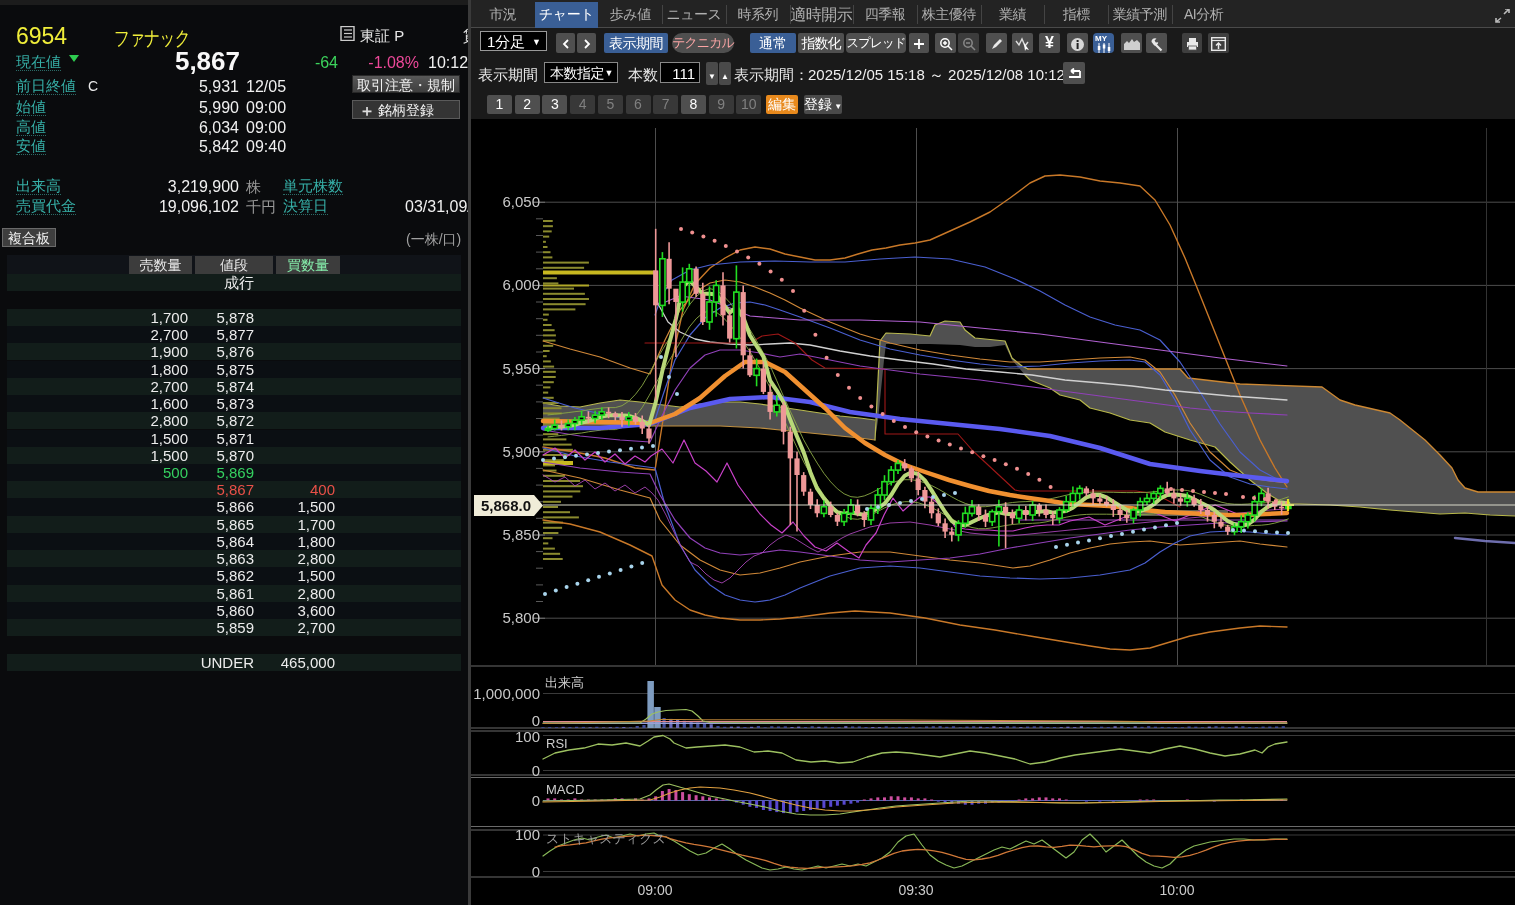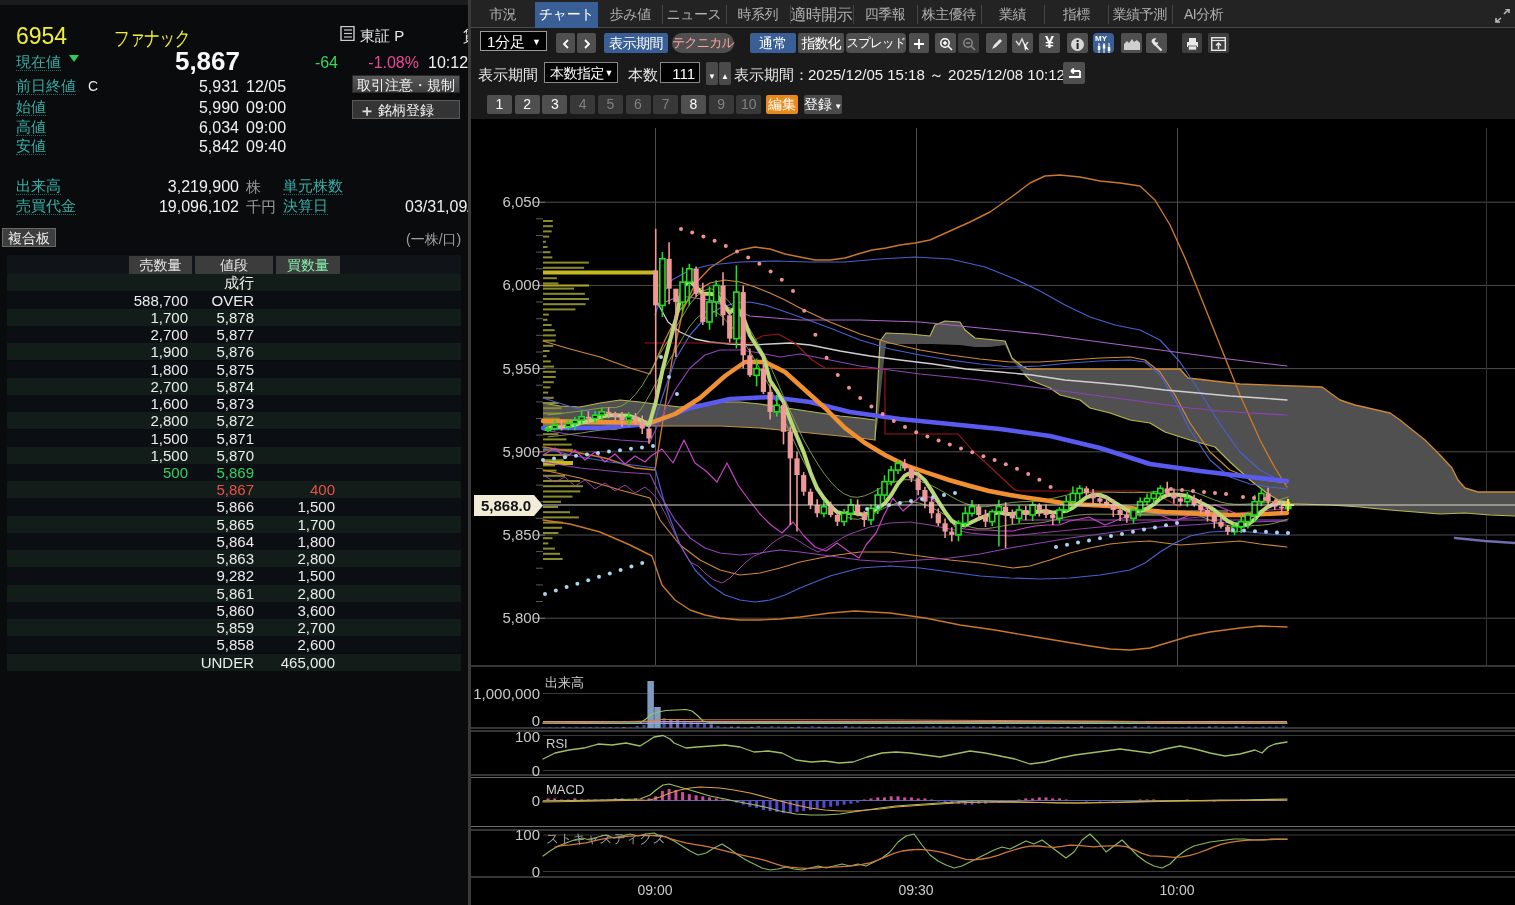--- a/index.html
+++ b/index.html
@@ -50,25 +50,20 @@
     <div style="position:absolute;left:406px;top:231px;font-size:14px;color:#a0a0a0">(一株/口)</div>
     <div style="position:absolute;left:7px;top:255px;width:454px;height:19px;background:#101318"></div>
     <div style="position:absolute;left:129px;top:256px;width:63px;height:18px;background:#3c3c3c;color:#e8e8e8;font-size:14px;text-align:center;line-height:18px">売数量</div>
     <div style="position:absolute;left:195px;top:256px;width:78px;height:18px;background:#3c3c3c;color:#e8e8e8;font-size:14px;text-align:center;line-height:18px">値段</div>
     <div style="position:absolute;left:276px;top:256px;width:64px;height:18px;background:#3c3c3c;color:#86efac;font-size:14px;text-align:center;line-height:18px">買数量</div>
     <div style="position:absolute;left:7px;top:274.3px;width:454px;height:17.2px;background:#121d1a;color:#ececec;font-size:15px;line-height:17.2px">
       <span style="position:absolute;right:273px;top:0;width:120px;text-align:right"></span>
       <span style="position:absolute;right:207px;top:0;width:90px;text-align:right">成行</span>
       <span style="position:absolute;right:126px;top:0;width:90px;text-align:right"></span>
     </div>
-    <div style="position:absolute;left:7px;top:291.5px;width:454px;height:17.2px;background:#0b0f13;color:#ececec;font-size:15px;line-height:17.2px">
-      <span style="position:absolute;right:273px;top:0;width:120px;text-align:right">588,700</span>
-      <span style="position:absolute;right:207px;top:0;width:90px;text-align:right">OVER</span>
-      <span style="position:absolute;right:126px;top:0;width:90px;text-align:right"></span>
-    </div>
     <div style="position:absolute;left:7px;top:308.8px;width:454px;height:17.2px;background:#121d1a;color:#ececec;font-size:15px;line-height:17.2px">
       <span style="position:absolute;right:273px;top:0;width:120px;text-align:right">1,700</span>
       <span style="position:absolute;right:207px;top:0;width:90px;text-align:right">5,878</span>
       <span style="position:absolute;right:126px;top:0;width:90px;text-align:right"></span>
     </div>
     <div style="position:absolute;left:7px;top:326.0px;width:454px;height:17.2px;background:#0b0f13;color:#ececec;font-size:15px;line-height:17.2px">
       <span style="position:absolute;right:273px;top:0;width:120px;text-align:right">2,700</span>
       <span style="position:absolute;right:207px;top:0;width:90px;text-align:right">5,877</span>
       <span style="position:absolute;right:126px;top:0;width:90px;text-align:right"></span>
     </div>
@@ -132,42 +127,37 @@
       <span style="position:absolute;right:207px;top:0;width:90px;text-align:right">5,864</span>
       <span style="position:absolute;right:126px;top:0;width:90px;text-align:right">1,800</span>
     </div>
     <div style="position:absolute;left:7px;top:550.1px;width:454px;height:17.2px;background:#121d1a;color:#ececec;font-size:15px;line-height:17.2px">
       <span style="position:absolute;right:273px;top:0;width:120px;text-align:right"></span>
       <span style="position:absolute;right:207px;top:0;width:90px;text-align:right">5,863</span>
       <span style="position:absolute;right:126px;top:0;width:90px;text-align:right">2,800</span>
     </div>
     <div style="position:absolute;left:7px;top:567.4px;width:454px;height:17.2px;background:#0b0f13;color:#ececec;font-size:15px;line-height:17.2px">
       <span style="position:absolute;right:273px;top:0;width:120px;text-align:right"></span>
-      <span style="position:absolute;right:207px;top:0;width:90px;text-align:right">9,282</span>
+      <span style="position:absolute;right:207px;top:0;width:90px;text-align:right">5,862</span>
       <span style="position:absolute;right:126px;top:0;width:90px;text-align:right">1,500</span>
     </div>
     <div style="position:absolute;left:7px;top:584.6px;width:454px;height:17.2px;background:#121d1a;color:#ececec;font-size:15px;line-height:17.2px">
       <span style="position:absolute;right:273px;top:0;width:120px;text-align:right"></span>
       <span style="position:absolute;right:207px;top:0;width:90px;text-align:right">5,861</span>
       <span style="position:absolute;right:126px;top:0;width:90px;text-align:right">2,800</span>
     </div>
     <div style="position:absolute;left:7px;top:601.9px;width:454px;height:17.2px;background:#0b0f13;color:#ececec;font-size:15px;line-height:17.2px">
       <span style="position:absolute;right:273px;top:0;width:120px;text-align:right"></span>
       <span style="position:absolute;right:207px;top:0;width:90px;text-align:right">5,860</span>
       <span style="position:absolute;right:126px;top:0;width:90px;text-align:right">3,600</span>
     </div>
     <div style="position:absolute;left:7px;top:619.1px;width:454px;height:17.2px;background:#121d1a;color:#ececec;font-size:15px;line-height:17.2px">
       <span style="position:absolute;right:273px;top:0;width:120px;text-align:right"></span>
       <span style="position:absolute;right:207px;top:0;width:90px;text-align:right">5,859</span>
       <span style="position:absolute;right:126px;top:0;width:90px;text-align:right">2,700</span>
-    </div>
-    <div style="position:absolute;left:7px;top:636.3px;width:454px;height:17.2px;background:#0b0f13;color:#ececec;font-size:15px;line-height:17.2px">
-      <span style="position:absolute;right:273px;top:0;width:120px;text-align:right"></span>
-      <span style="position:absolute;right:207px;top:0;width:90px;text-align:right">5,858</span>
-      <span style="position:absolute;right:126px;top:0;width:90px;text-align:right">2,600</span>
     </div>
     <div style="position:absolute;left:7px;top:653.6px;width:454px;height:17.2px;background:#121d1a;color:#ececec;font-size:15px;line-height:17.2px">
       <span style="position:absolute;right:273px;top:0;width:120px;text-align:right"></span>
       <span style="position:absolute;right:207px;top:0;width:90px;text-align:right">UNDER</span>
       <span style="position:absolute;right:126px;top:0;width:90px;text-align:right">465,000</span>
     </div>
   </div>
 <div style="position:absolute;left:468px;top:0;width:3px;height:905px;background:#3a3a3a"></div>
 <div style="position:absolute;left:471px;top:0;width:1044px;height:119px;background:#1a1a1a;overflow:hidden">
     <div style="position:absolute;left:0;top:0;width:1044px;height:28px;background:#232323;border-bottom:1px solid #4a4a4a"></div>

